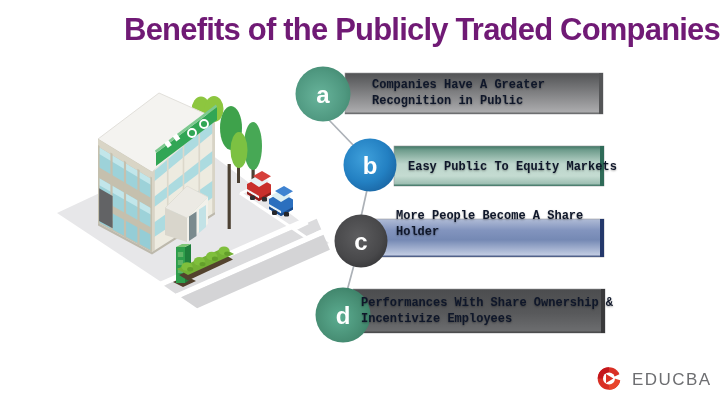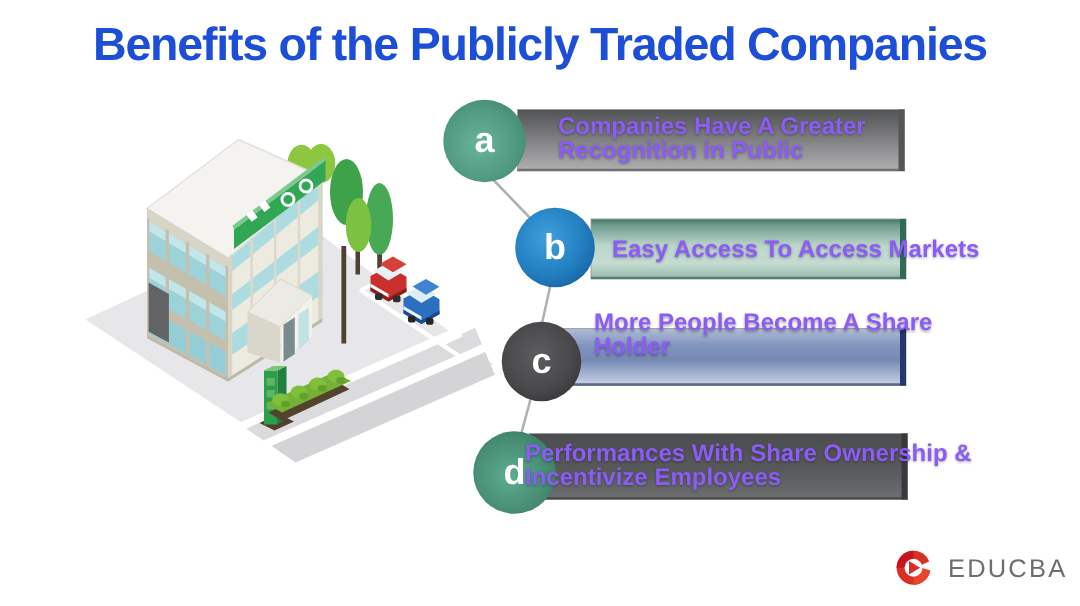--- a/index.html
+++ b/index.html
@@ -1,20 +1,20 @@
 <!DOCTYPE html>
 <html><head><meta charset="utf-8">
 <style>
 html,body{margin:0;padding:0;background:#FFFFFF;width:720px;height:404px;overflow:hidden;-webkit-font-smoothing:antialiased}
 *{box-sizing:border-box}
-.title{position:absolute;left:0;top:12px;width:720px;text-align:center;
+.title{position:absolute;left:0;top:12px;width:720px;text-align:right;
  font-family:"Liberation Sans",sans-serif;font-weight:bold;font-size:31px;
- letter-spacing:-0.8px;color:#1d4ed8}
-.bt{position:absolute;font-family:Liberation Sans, sans-serif;font-weight:bold;
- font-size:16px;line-height:16px;color:#8b5cf6;text-shadow:0 1px 2px rgba(0,0,0,0.35)}
+ letter-spacing:-0.8px;color:#701a75}
+.bt{position:absolute;font-family:Liberation Mono, monospace;font-weight:bold;
+ font-size:12px;line-height:16px;color:#0f172a;text-shadow:0 1px 2px rgba(0,0,0,0.35)}
 </style></head>
 <body>
 <svg width="720" height="404" viewBox="0 0 720 404" style="position:absolute;left:0;top:0">
     <defs>
 <radialGradient id="ca" cx="44%" cy="54%" r="65%">
         <stop offset="0%" stop-color="#68B49B"></stop>
         <stop offset="70%" stop-color="#4F9880"></stop>
         <stop offset="100%" stop-color="#42886F"></stop>
       </radialGradient>
 <radialGradient id="cb" cx="40%" cy="38%" r="68%">
@@ -164,14 +164,14 @@
 <path d="M609,378.5 L597.7,378.5 A11.3,11.3 0 0 1 609,367.2 Z" fill="#C4161C"></path>
 <path d="M620.3,378.5 A11.3,11.3 0 0 1 609,389.8 L609,378.5 Z" fill="#E8452C"></path>
 <circle cx="609" cy="378.5" r="6" fill="#FFFFFF"></circle>
 <polygon points="621,373.5 621,380.5 612,377.8" fill="#FFFFFF"></polygon>
 <polygon points="606,374 606,383 613.4,378.5" fill="#D93025"></polygon>
 <text x="632" y="384.5" font-family="Liberation Sans, sans-serif" font-size="17" letter-spacing="1.45" fill="#6D6E71">EDUCBA</text>
 </g>
   </svg>
 <div class="title">Benefits of the Publicly Traded Companies</div>
 <div class="bt" style="left:372px;top:77px">Companies Have A Greater<br>Recognition in Public</div>
-<div class="bt" style="left:408px;top:159px">Easy Access To Access Markets</div>
+<div class="bt" style="left:408px;top:159px">Easy Public To Equity Markets</div>
 <div class="bt" style="left:396px;top:208px">More People Become A Share<br>Holder</div>
-<div class="bt" style="left:350px;top:295px">Performances With Share Ownership &amp;<br>Incentivize Employees</div>
+<div class="bt" style="left:361px;top:295px">Performances With Share Ownership &amp;<br>Incentivize Employees</div>
 </body></html>

